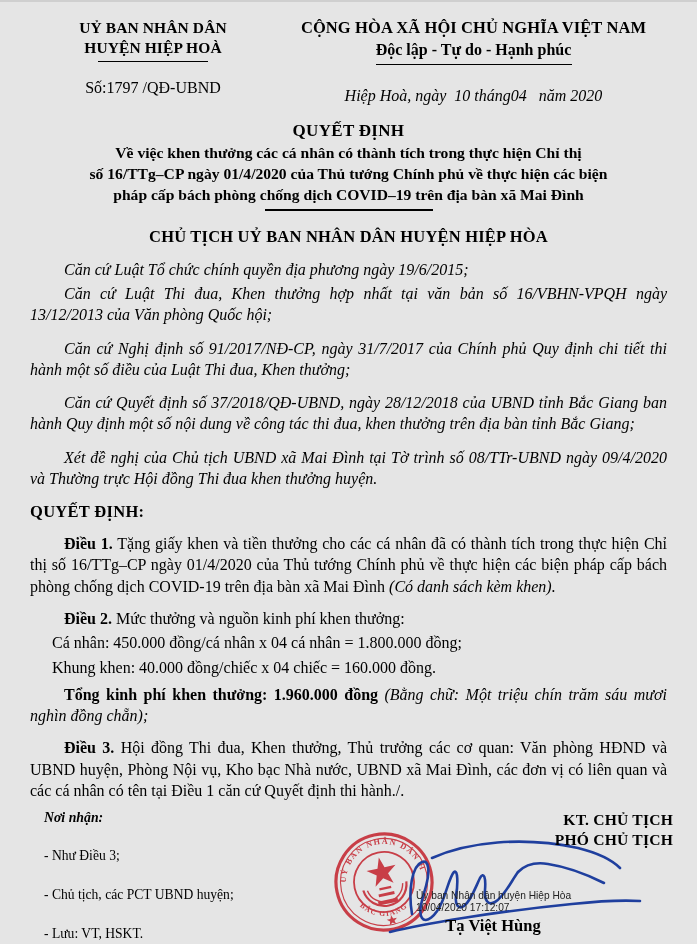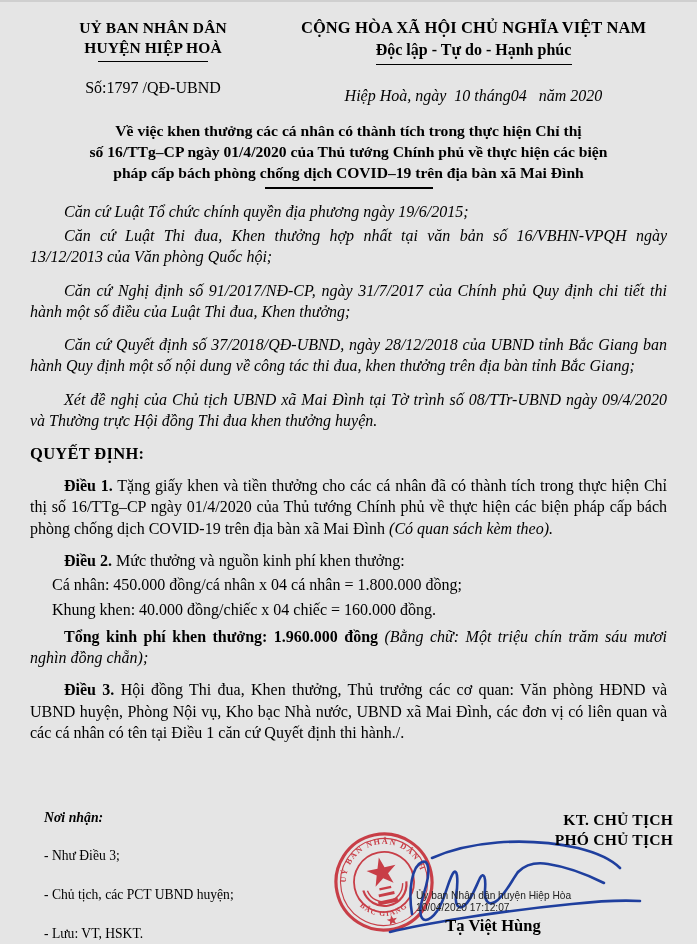--- a/index.html
+++ b/index.html
@@ -241,39 +241,41 @@
     </div>
     <div class="header-right">
       <div class="nation-name">CỘNG HÒA XÃ HỘI CHỦ NGHĨA VIỆT NAM</div>
       <div class="motto">Độc lập - Tự do - Hạnh phúc</div>
       <div class="rule rule-motto"></div>
       <div class="date-line">Hiệp Hoà, ngày  10 tháng04   năm 2020</div>
     </div>
   </div>
 
   <div class="title-block">
+    <div class="decision-word">QUYẾT ĐỊNH</div>
     <div class="decision-subject">Về việc khen thưởng các cá nhân có thành tích trong thực hiện Chỉ thị</div>
     <div class="decision-subject" style="margin-top:0">số 16/TTg–CP ngày 01/4/2020 của Thủ tướng Chính phủ về thực hiện các biện</div>
     <div class="decision-subject" style="margin-top:0">pháp cấp bách phòng chống dịch COVID–19 trên địa bàn xã Mai Đình</div>
     <div class="rule-title"></div>
   </div>
 
+  <div class="authority">CHỦ TỊCH UỶ BAN NHÂN DÂN HUYỆN HIỆP HÒA</div>
 
   <div class="body-block">
 
     <div class="legal-basis">Căn cứ Luật Tổ chức chính quyền địa phương ngày 19/6/2015;</div>
     <div class="legal-basis tight">Căn cứ Luật Thi đua, Khen thưởng hợp nhất tại văn bản số 16/VBHN-VPQH ngày 13/12/2013 của Văn phòng Quốc hội;</div>
     <div class="legal-basis">Căn cứ Nghị định số 91/2017/NĐ-CP, ngày 31/7/2017 của Chính phủ Quy định chi tiết thi hành một số điều của Luật Thi đua, Khen thưởng;</div>
     <div class="legal-basis">Căn cứ Quyết định số 37/2018/QĐ-UBND, ngày 28/12/2018 của UBND tỉnh Bắc Giang ban hành Quy định một số nội dung về công tác thi đua, khen thưởng trên địa bàn tỉnh Bắc Giang;</div>
     <div class="legal-basis">Xét đề nghị của Chủ tịch UBND xã Mai Đình tại Tờ trình số 08/TTr-UBND ngày 09/4/2020 và Thường trực Hội đồng Thi đua khen thưởng huyện.</div>
 
     <div class="decision-keyword">QUYẾT ĐỊNH:</div>
 
     <div class="article">
-      <span class="art-label">Điều 1.</span><span> Tặng giấy khen và tiền thưởng cho các cá nhân đã có thành tích trong thực hiện Chỉ thị số 16/TTg–CP ngày 01/4/2020 của Thủ tướng Chính phủ về thực hiện các biện pháp cấp bách phòng chống dịch COVID-19 trên địa bàn xã Mai Đình </span><span class="ital">(Có quan sách kèm theo).</span>
+      <span class="art-label">Điều 1.</span><span> Tặng giấy khen và tiền thưởng cho các cá nhân đã có thành tích trong thực hiện Chỉ thị số 16/TTg–CP ngày 01/4/2020 của Thủ tướng Chính phủ về thực hiện các biện pháp cấp bách phòng chống dịch COVID-19 trên địa bàn xã Mai Đình </span><span class="ital">(Có danh sách kèm khen).</span>
     </div>
 
     <div class="article">
       <span class="art-label">Điều 2.</span><span> Mức thưởng và nguồn kinh phí khen thưởng:</span>
     </div>
     <div class="article sub">Cá nhân: 450.000 đồng/cá nhân  x  04 cá nhân = 1.800.000 đồng;</div>
     <div class="article sub">Khung khen: 40.000 đồng/chiếc   x  04 chiếc  =  160.000 đồng.</div>
     <div class="article note">
       <span class="bold">Tổng kinh phí khen thưởng: 1.960.000 đồng </span><span class="ital">(Bằng chữ: Một triệu chín trăm sáu mươi nghìn đồng chẵn);</span>
     </div>

